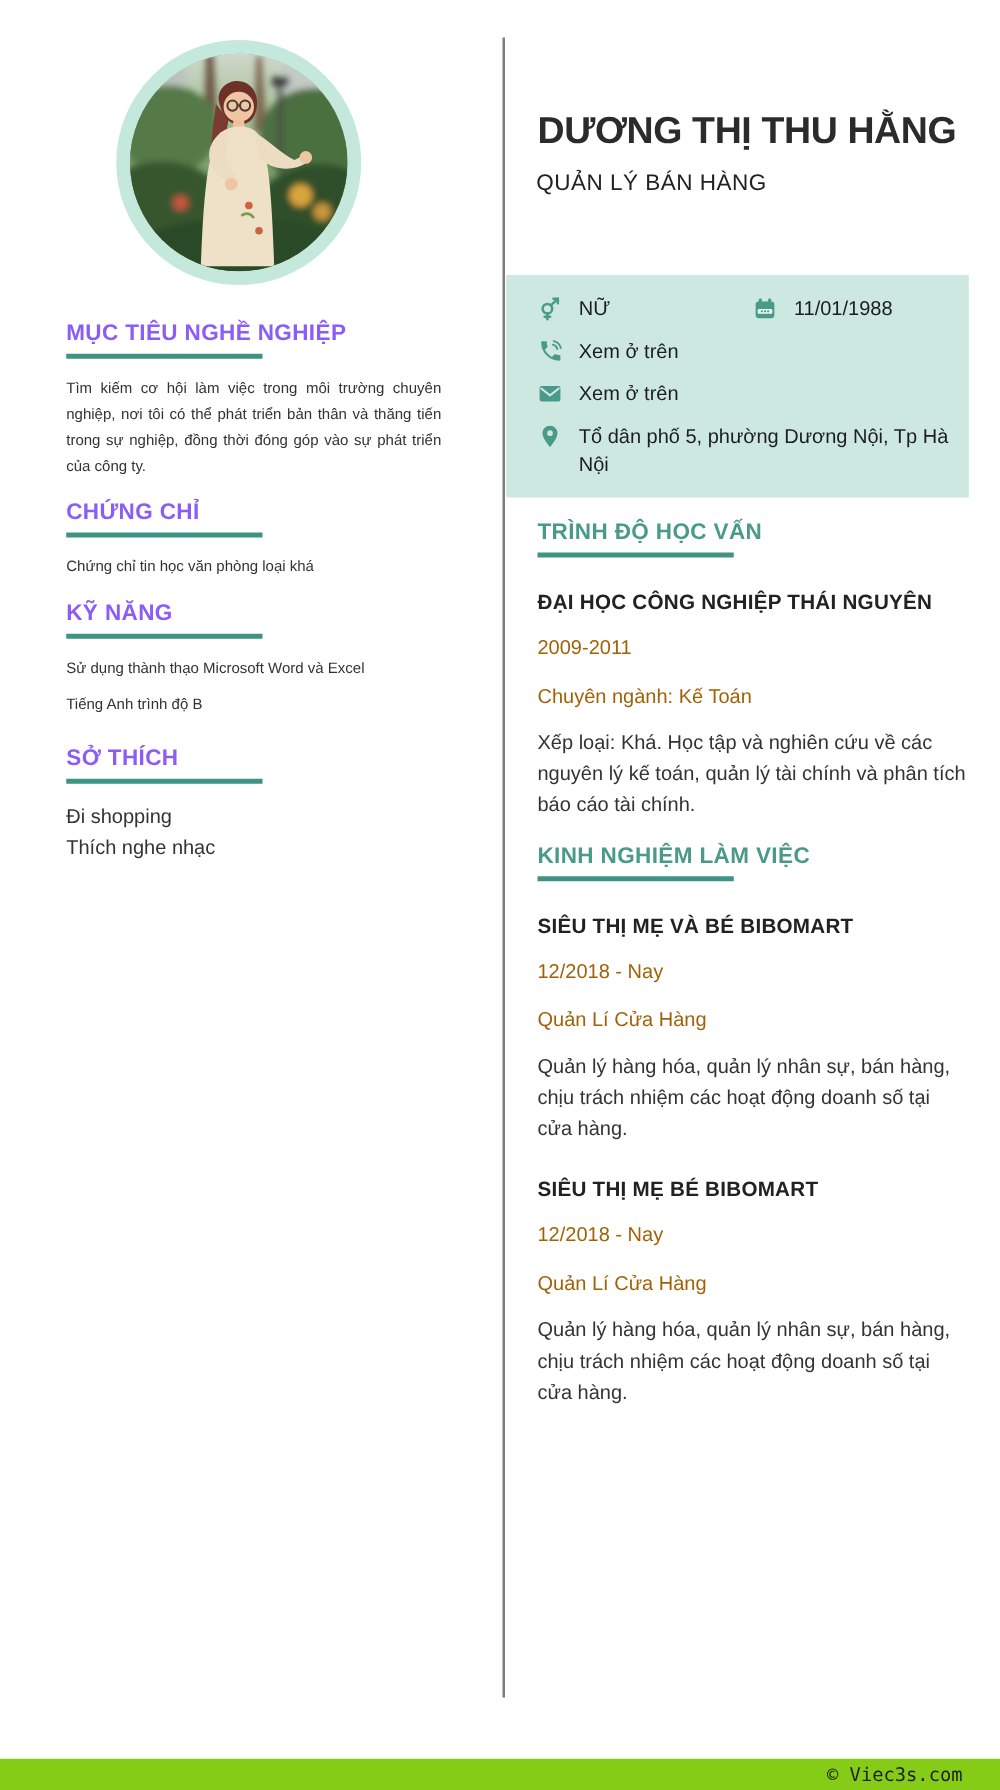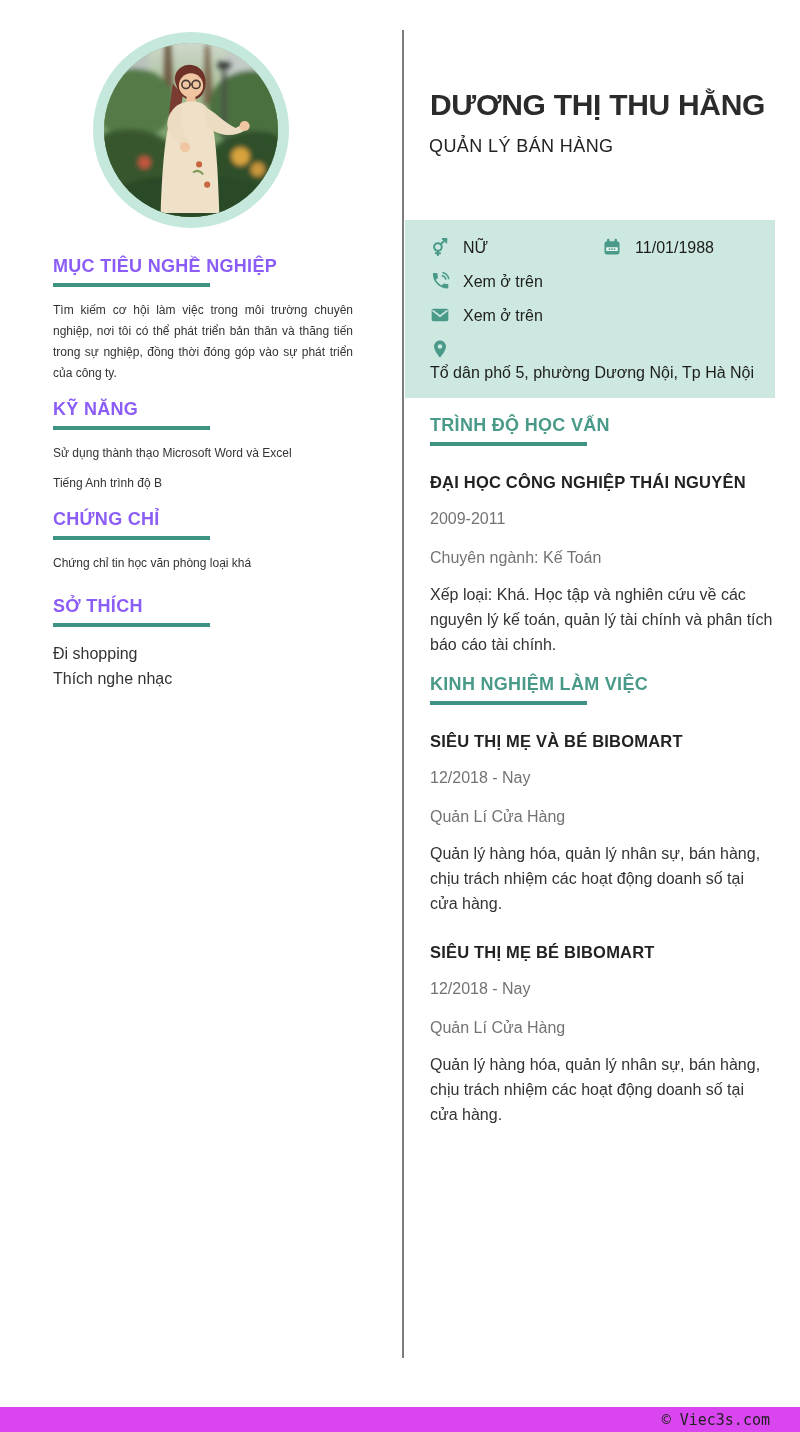--- a/index.html
+++ b/index.html
@@ -26,36 +26,36 @@
 
   
   .right-col { position:absolute; left:405px; top:0; width:370px; }
   .pad { padding-left:25px; }
   .cv-name { margin-top:88px; font-size:30px; font-weight:bold; color:#2b2b2b; letter-spacing:-.3px; line-height:1.1; }
   .cv-title { margin-top:15px; font-size:18px; color:#222; letter-spacing:.4px;padding-left:24px; }
 
   .contact-box { margin-top:63px; width:370px; min-height:170px; background:#cde8e0;
                  padding:16px 14px 14px 25px; }
   .c-row { display:flex; align-items:flex-start; margin-bottom:11px; }
-  .c-row:last-child { margin-bottom:0;flex-direction:column; }
+  .c-row:last-child { margin-bottom:0; }
   .c-icon { flex:0 0 22px; width:22px; height:22px; margin-right:11px; margin-top:1px; }
   .c-icon svg { width:20px; height:20px; display:block; }
   .c-text { font-size:16px; line-height:23px; color:#1d1d1d; }
   .row-split { display:flex; }
   .row-split .cell-a { flex:0 0 52%; display:flex; }
   .row-split .cell-b { flex:1; display:flex; }
 
   .r-section-heading { margin-top:17px; font-size:18px; font-weight:bold; color:#4a9a8a; letter-spacing:.3px; }
   .r-underline { width:157px; height:4px; background:#3e9383; margin-top:6px; }
   .entry-title { margin-top:27px; font-size:16.5px; font-weight:bold; color:#222; letter-spacing:.2px; }
-  .entry-line { margin-top:14px; font-size:16px; color:#737373; line-height:25px; }
+  .entry-line { margin-top:14px; font-size:16px; color:#a16207; line-height:25px; }
   .entry-desc { margin-top:12px; font-size:16px; color:#333; line-height:25px; }
 
   
-  .footer-bar { position:absolute; left:0; top:1407px; width:800px; height:25px; background:#d946ef;
+  .footer-bar { position:absolute; left:0; top:1407px; width:800px; height:25px; background:#84cc16;
                 display:flex; align-items:center; justify-content:flex-end; padding-right:30px;
                 font-family:"DejaVu Sans Mono","Liberation Mono",monospace; font-size:15px; color:#222; }
 </style>
 </head>
 <body>
 
 <div class="page">
 
   <div class="divider"></div>
 
@@ -114,30 +114,30 @@
 
   <div class="left-col">
 
     <div>
       <div class="sec-heading">MỤC TIÊU NGHỀ NGHIỆP</div>
       <div class="sec-underline"></div>
       <p>Tìm kiếm cơ hội làm việc trong môi trường chuyên nghiệp, nơi tôi có thể phát triển bản thân và thăng tiến trong sự nghiệp, đồng thời đóng góp vào sự phát triển của công ty.</p>
     </div>
 
     <div class="sec-gap">
+      <div class="sec-heading">CHỨNG CHỈ</div>
+      <div class="sec-underline"></div>
+      <p>Chứng chỉ tin học văn phòng loại khá</p>
+    </div>
+
+    <div class="sec-gap">
       <div class="sec-heading">KỸ NĂNG</div>
       <div class="sec-underline"></div>
       <p>Sử dụng thành thạo Microsoft Word và Excel</p>
       <p class="tight">Tiếng Anh trình độ B</p>
-    </div>
-
-    <div class="sec-gap">
-      <div class="sec-heading">CHỨNG CHỈ</div>
-      <div class="sec-underline"></div>
-      <p>Chứng chỉ tin học văn phòng loại khá</p>
     </div>
 
     <div class="sec-gap-lg">
       <div class="sec-heading">SỞ THÍCH</div>
       <div class="sec-underline"></div>
       <div class="hobbies">
         <div class="hobby-line">Đi shopping</div>
         <div class="hobby-line">Thích nghe nhạc</div>
       </div>
     </div>

